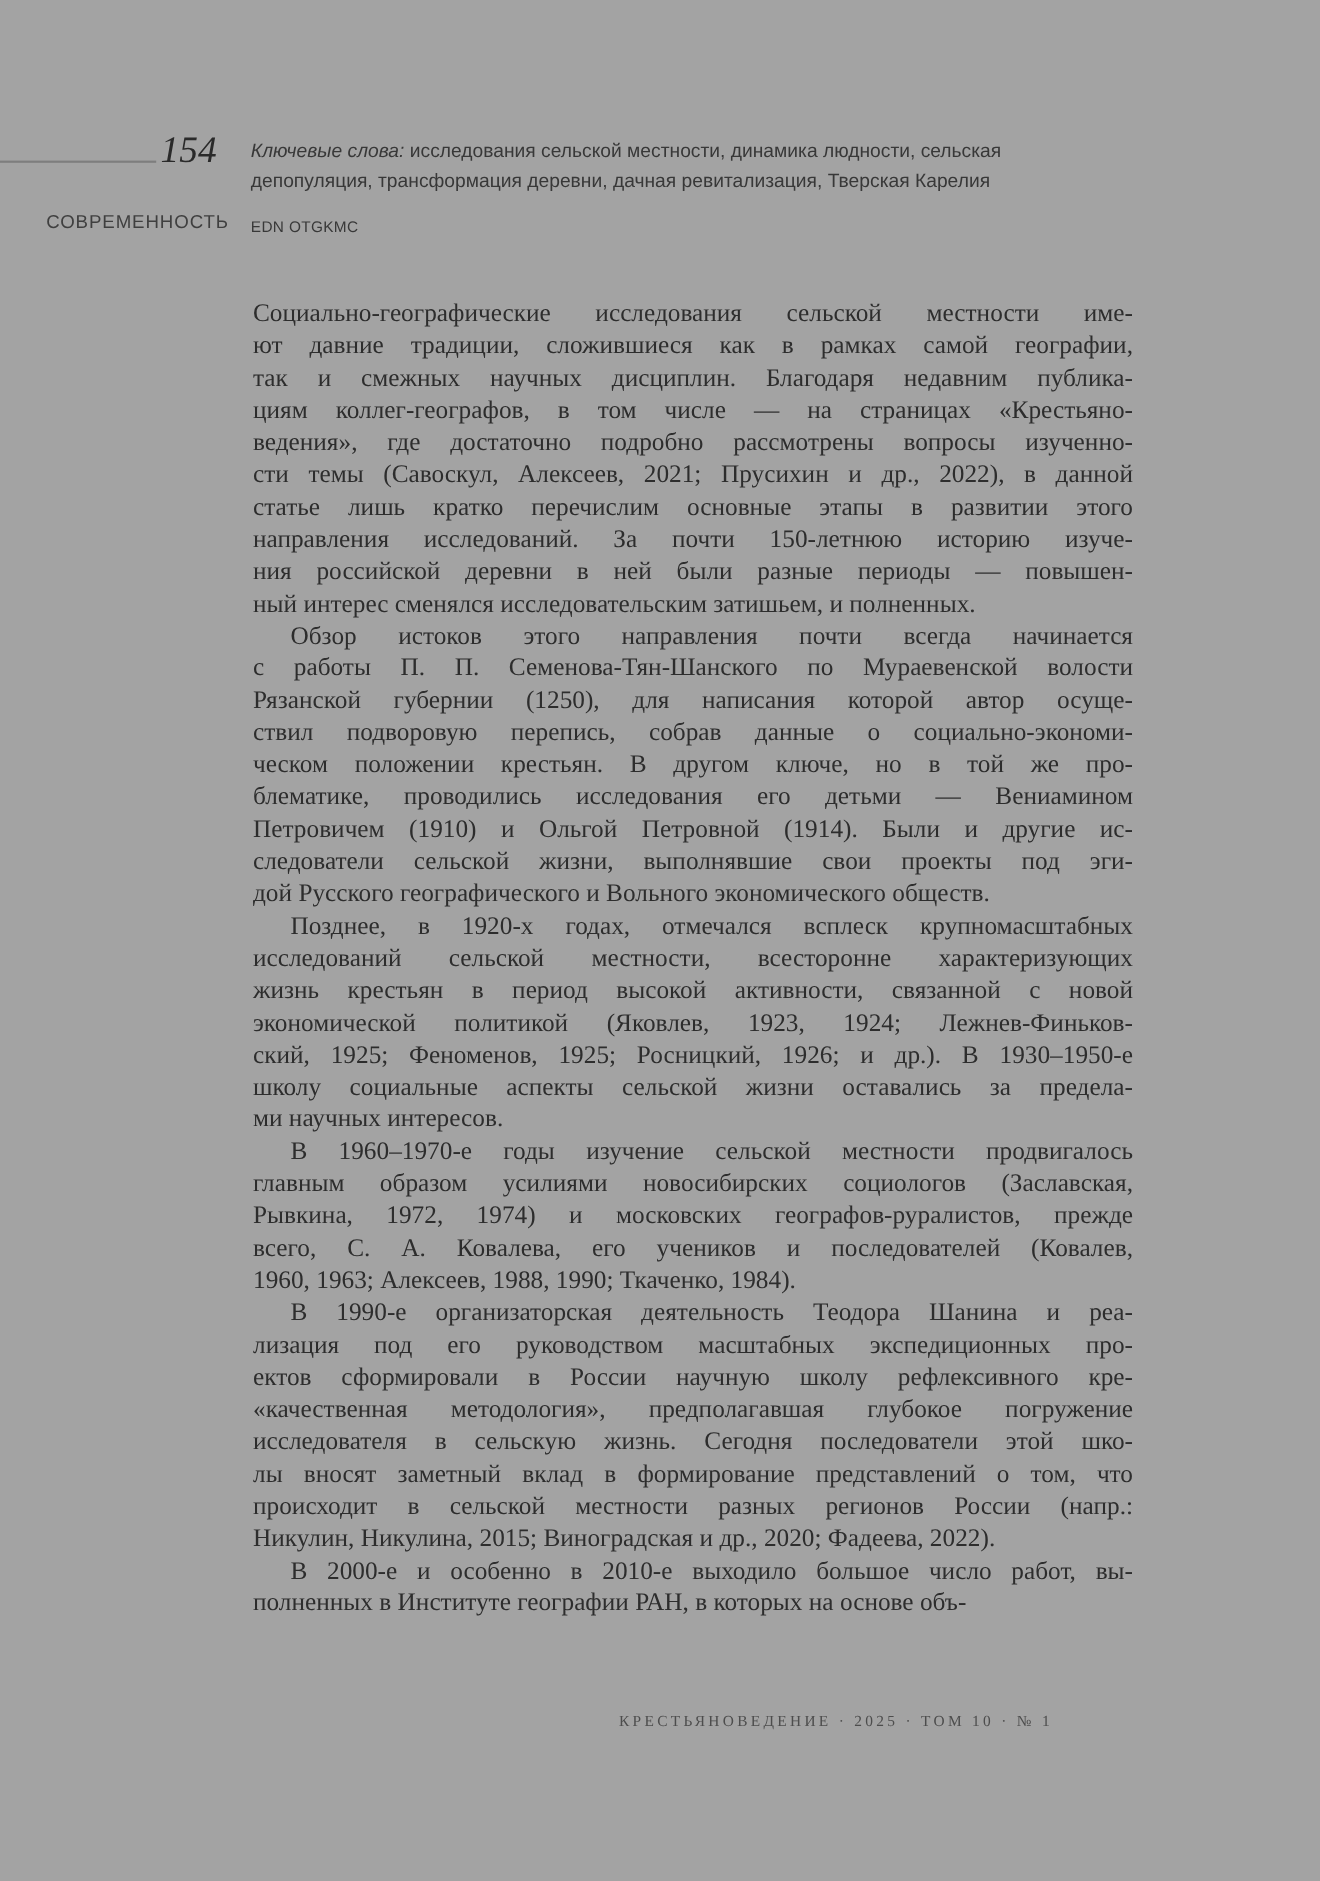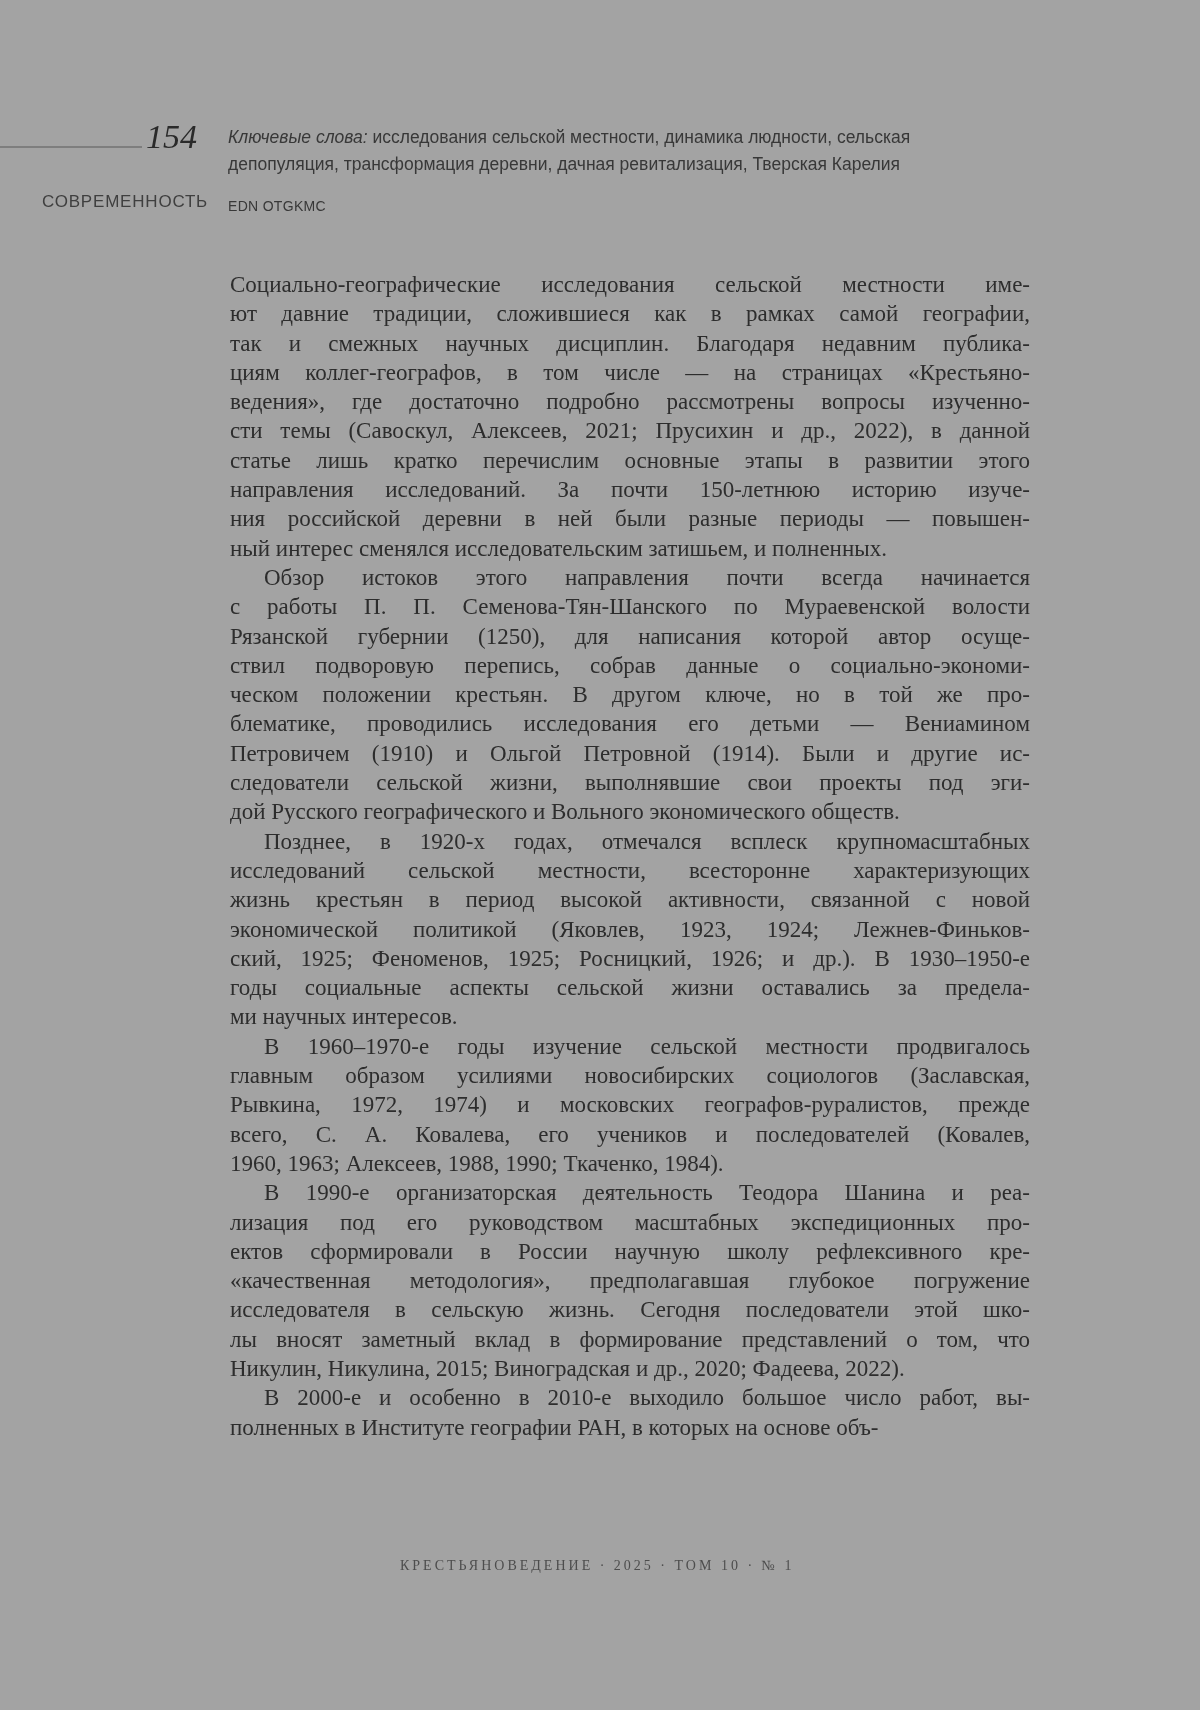--- a/index.html
+++ b/index.html
@@ -67,21 +67,21 @@
     text-align: justify;
     text-align-last: justify;
     white-space: normal;
   }
   .line.last { text-align-last: left; }
   .line.indent { text-indent: 34px; }
   .journal-footer {
     position: absolute;
     left: 400px; top: 1558px;
     width: 720px;
-    text-align: left;
+    text-align: center;
     font-family: "Liberation Serif", "DejaVu Serif", serif;
     font-size: 14px;
     letter-spacing: 3px;
     color: #4d4d4d;
   }
 </style>
 </head>
 <body>
 
 <div class="page">
@@ -113,37 +113,38 @@
         <div class="line">Петровичем (1910) и Ольгой Петровной (1914). Были и другие ис-</div>
         <div class="line">следователи сельской жизни, выполнявшие свои проекты под эги-</div>
         <div class="line last">дой Русского географического и Вольного экономического обществ.</div>
       </div>
       <div class="para">
         <div class="line indent">Позднее, в 1920-х годах, отмечался всплеск крупномасштабных</div>
         <div class="line">исследований сельской местности, всесторонне характеризующих</div>
         <div class="line">жизнь крестьян в период высокой активности, связанной с новой</div>
         <div class="line">экономической политикой (Яковлев, 1923, 1924; Лежнев-Финьков-</div>
         <div class="line">ский, 1925; Феноменов, 1925; Росницкий, 1926; и др.). В 1930–1950-е</div>
-        <div class="line">годы социальные аспекты сельской жизни оставались за предела-</div>
+        <div class="line">школу социальные аспекты сельской жизни оставались за предела-</div>
         <div class="line last">ми научных интересов.</div>
       </div>
       <div class="para">
         <div class="line indent">В 1960–1970-е годы изучение сельской местности продвигалось</div>
         <div class="line">главным образом усилиями новосибирских социологов (Заславская,</div>
         <div class="line">Рывкина, 1972, 1974) и московских географов-руралистов, прежде</div>
         <div class="line">всего, С. А. Ковалева, его учеников и последователей (Ковалев,</div>
         <div class="line last">1960, 1963; Алексеев, 1988, 1990; Ткаченко, 1984).</div>
       </div>
       <div class="para">
         <div class="line indent">В 1990-е организаторская деятельность Теодора Шанина и реа-</div>
         <div class="line">лизация под его руководством масштабных экспедиционных про-</div>
         <div class="line">ектов сформировали в России научную школу рефлексивного кре-</div>
         <div class="line">«качественная методология», предполагавшая глубокое погружение</div>
         <div class="line">исследователя в сельскую жизнь. Сегодня последователи этой шко-</div>
         <div class="line">лы вносят заметный вклад в формирование представлений о том, что</div>
+        <div class="line">происходит в сельской местности разных регионов России (напр.:</div>
         <div class="line last">Никулин, Никулина, 2015; Виноградская и др., 2020; Фадеева, 2022).</div>
       </div>
       <div class="para">
         <div class="line indent">В 2000-е и особенно в 2010-е выходило большое число работ, вы-</div>
         <div class="line last">полненных в Институте географии РАН, в которых на основе объ-</div>
       </div>
     </div>
   <div class="journal-footer">КРЕСТЬЯНОВЕДЕНИЕ · 2025 · ТОМ 10 · № 1</div>
 </div>
 

